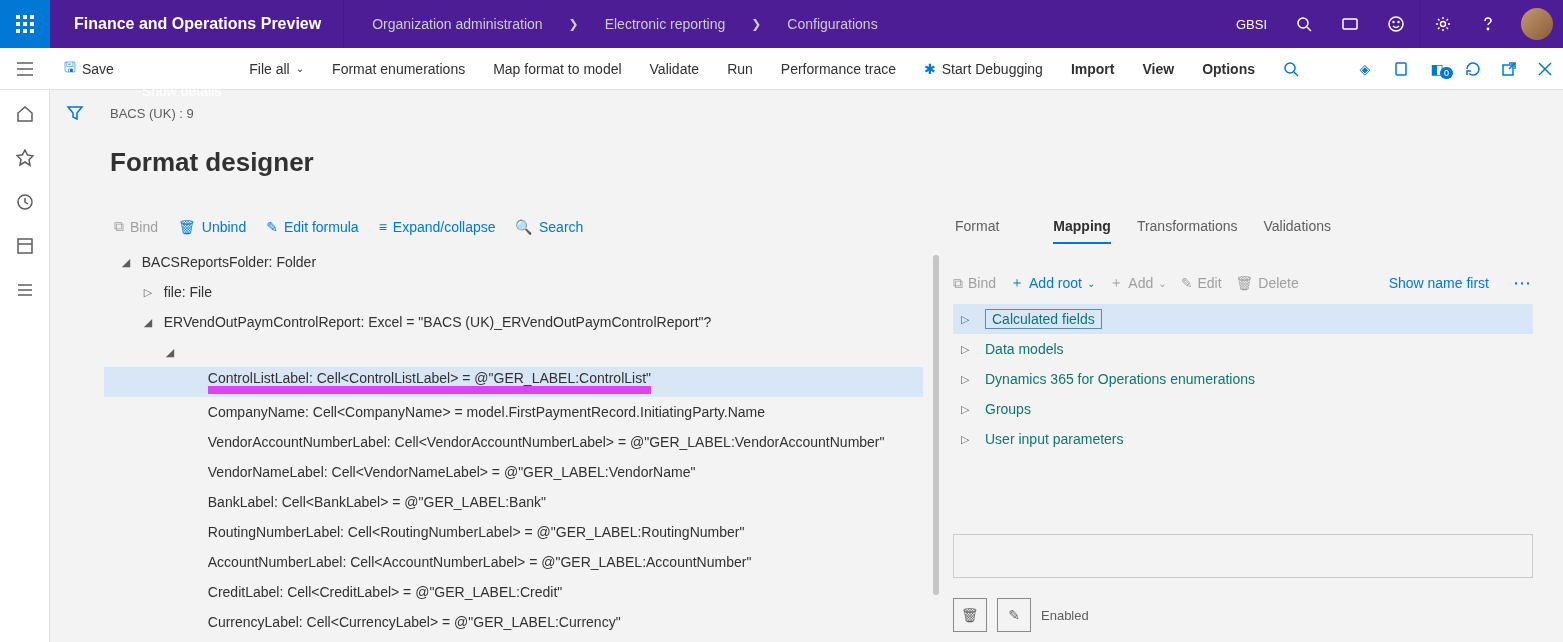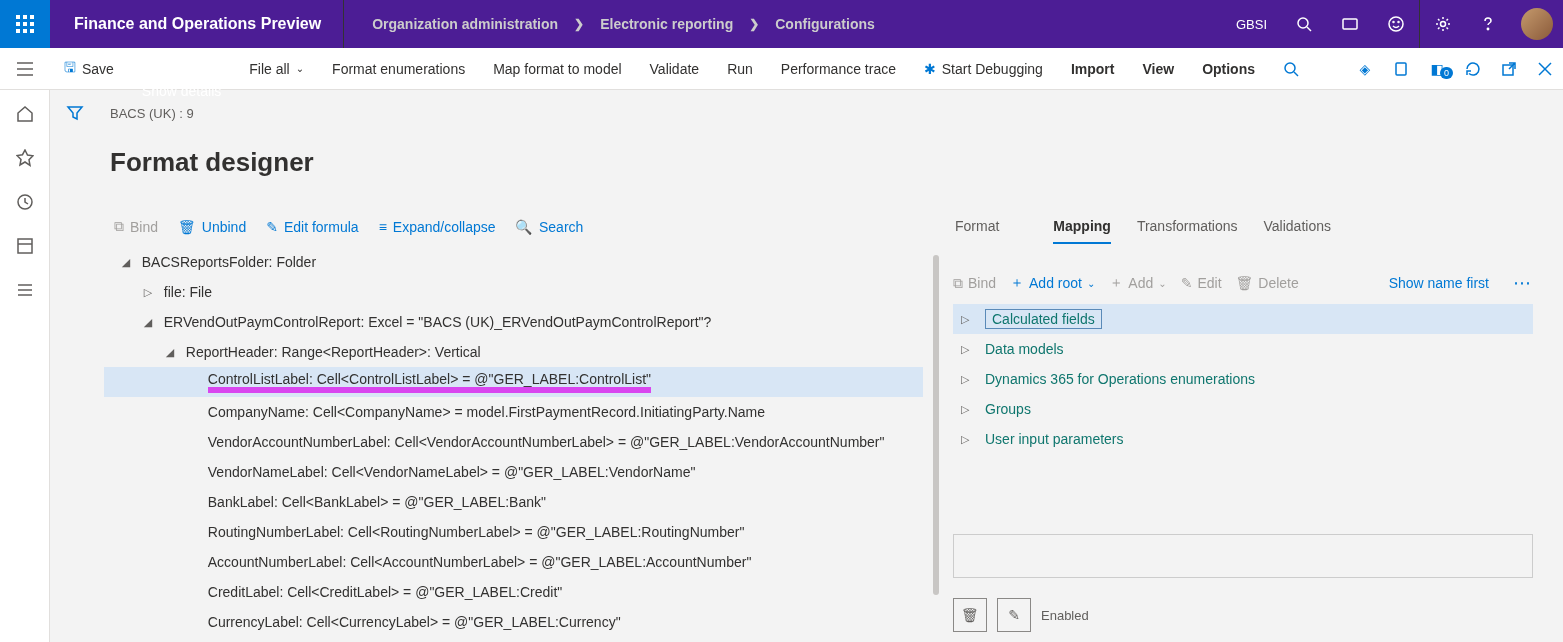--- a/index.html
+++ b/index.html
@@ -3,21 +3,21 @@
 <meta charset="utf-8">
 <style>
 * { box-sizing: border-box; margin: 0; padding: 0; font-family: "Segoe UI", Arial, sans-serif; }
 body { width: 1563px; height: 642px; overflow: hidden; background: #f3f3f3; font-size: 14px; color: #323130; }
 
 
 .topbar { display: flex; align-items: center; background: #4c1d95; color: #fff; height: 48px; }
 .waffle { width: 50px; height: 48px; background: #0078d4; display: flex; align-items: center; justify-content: center; }
 .waffle svg { fill: #fff; }
 .app-title { padding: 0 22px 0 24px; font-size: 16px; font-weight: 600; border-right: 1px solid #333; height: 100%; display: flex; align-items: center; }
-.breadcrumb { display: flex; align-items: center; padding-left: 28px; color: #ccc; font-size: 14px; flex: 1; gap: 6px; font-weight: bold; }
+.breadcrumb { display: flex; align-items: center; padding-left: 28px; color: #ccc; font-size: 14px; flex: 1; gap: 16px; }
 .breadcrumb .crumb { color: #ccc; }
 .breadcrumb .sep { color: #ccc; padding: 0 10px; font-size: 12px; }
 .top-right { display: flex; align-items: center; height: 100%; }
 .top-right .label { padding: 0 14px; font-size: 13px; }
 .top-icon { width: 46px; height: 48px; display: flex; align-items: center; justify-content: center; color: #fff; }
 .top-icon.sep-left { border-left: 1px solid #333; }
 .avatar { width: 32px; height: 32px; border-radius: 50%; background: linear-gradient(135deg,#c59a6d,#8a5a3a); margin: 0 10px; }
 
 
 .cmdbar { display: flex; align-items: stretch; background: #fff; height: 42px; border-bottom: 1px solid #e1dfdd; }
@@ -46,21 +46,21 @@
 .right-pane { width:620px; padding:0 30px 0 10px; display:flex; flex-direction:column;}
 
 .toolbar { display:flex; gap:20px; padding:6px 0 12px 10px; align-items:center; }
 .tbtn { display:flex; align-items:center; gap:6px; color:#0078d4; cursor:pointer; font-size:14px;}
 .tbtn.muted { color:#a19f9d; }
 
 .tree-wrap { position:relative; overflow-y:auto; max-height:440px; padding-right:20px; }
 .tree-row { display:flex; align-items:center; height:30px; padding-left:10px; white-space:nowrap;}
 .tree-row .tw { display:inline-flex; width:16px; justify-content:center; color:#605e5c; font-size:11px; }
 .tree-row.selected { background:#d8e6f5; }
-.tree-row.selected .txt { border-bottom:6px solid #d946ef; }
+.tree-row.selected .txt { border-bottom:8px solid #d946ef; }
 .tree-row .txt { color:#323130; }
 .scroll-thumb-v { position:absolute; right:4px; top:8px; width:6px; height:340px; background:#c8c6c4; border-radius:3px;}
 
 
 .tabs { display:flex; gap:26px; padding:6px 0 10px 2px; border-bottom:0;}
 .tab { color:#605e5c; padding-bottom:8px; cursor:pointer;}
 .tab.active { color:#323130; font-weight:600; border-bottom:2px solid #0078d4;margin-left:28px;}
 
 .rtoolbar { display:flex; align-items:center; gap:14px; padding:18px 0 10px 0; color:#605e5c; font-size:14px;}
 .rtoolbar .rbtn { display:flex; align-items:center; gap:5px; cursor:pointer;}
@@ -295,21 +295,21 @@
             </div>
           <div class="tbtn">
               <span>🔍</span>
               <span>Search</span>
             </div>
         </div>
         <div class="tree-wrap" id="tree">
             <div class="tree-row" style="padding-left: 14px;"><span class="tw">◢</span>&nbsp;&nbsp;<span class="txt">BACSReportsFolder: Folder</span></div>
             <div class="tree-row" style="padding-left: 36px;"><span class="tw">▷</span>&nbsp;&nbsp;<span class="txt">file: File</span></div>
             <div class="tree-row" style="padding-left: 36px;"><span class="tw">◢</span>&nbsp;&nbsp;<span class="txt">ERVendOutPaymControlReport: Excel = "BACS (UK)_ERVendOutPaymControlReport"?</span></div>
-            <div class="tree-row" style="padding-left: 58px;"><span class="tw">◢</span>&nbsp;&nbsp;<span class="txt">ReportHeader: Range&lt;ReportHeader&gt;: Vertical</span></div>
+            <div class="tree-row" style="padding-left: 58px;"><span class="tw">◢</span>&nbsp;&nbsp;</div>
             <div class="tree-row selected" style="padding-left: 80px;"><span class="tw"></span>&nbsp;&nbsp;<span class="txt">ControlListLabel: Cell&lt;ControlListLabel&gt; = @"GER_LABEL:ControlList"</span></div>
             <div class="tree-row" style="padding-left: 80px;"><span class="tw"></span>&nbsp;&nbsp;<span class="txt">CompanyName: Cell&lt;CompanyName&gt; = model.FirstPaymentRecord.InitiatingParty.Name</span></div>
             <div class="tree-row" style="padding-left: 80px;"><span class="tw"></span>&nbsp;&nbsp;<span class="txt">VendorAccountNumberLabel: Cell&lt;VendorAccountNumberLabel&gt; = @"GER_LABEL:VendorAccountNumber"</span></div>
             <div class="tree-row" style="padding-left: 80px;"><span class="tw"></span>&nbsp;&nbsp;<span class="txt">VendorNameLabel: Cell&lt;VendorNameLabel&gt; = @"GER_LABEL:VendorName"</span></div>
             <div class="tree-row" style="padding-left: 80px;"><span class="tw"></span>&nbsp;&nbsp;<span class="txt">BankLabel: Cell&lt;BankLabel&gt; = @"GER_LABEL:Bank"</span></div>
             <div class="tree-row" style="padding-left: 80px;"><span class="tw"></span>&nbsp;&nbsp;<span class="txt">RoutingNumberLabel: Cell&lt;RoutingNumberLabel&gt; = @"GER_LABEL:RoutingNumber"</span></div>
             <div class="tree-row" style="padding-left: 80px;"><span class="tw"></span>&nbsp;&nbsp;<span class="txt">AccountNumberLabel: Cell&lt;AccountNumberLabel&gt; = @"GER_LABEL:AccountNumber"</span></div>
             <div class="tree-row" style="padding-left: 80px;"><span class="tw"></span>&nbsp;&nbsp;<span class="txt">CreditLabel: Cell&lt;CreditLabel&gt; = @"GER_LABEL:Credit"</span></div>
             <div class="tree-row" style="padding-left: 80px;"><span class="tw"></span>&nbsp;&nbsp;<span class="txt">CurrencyLabel: Cell&lt;CurrencyLabel&gt; = @"GER_LABEL:Currency"</span></div>
             <div class="scroll-thumb-v"></div>

